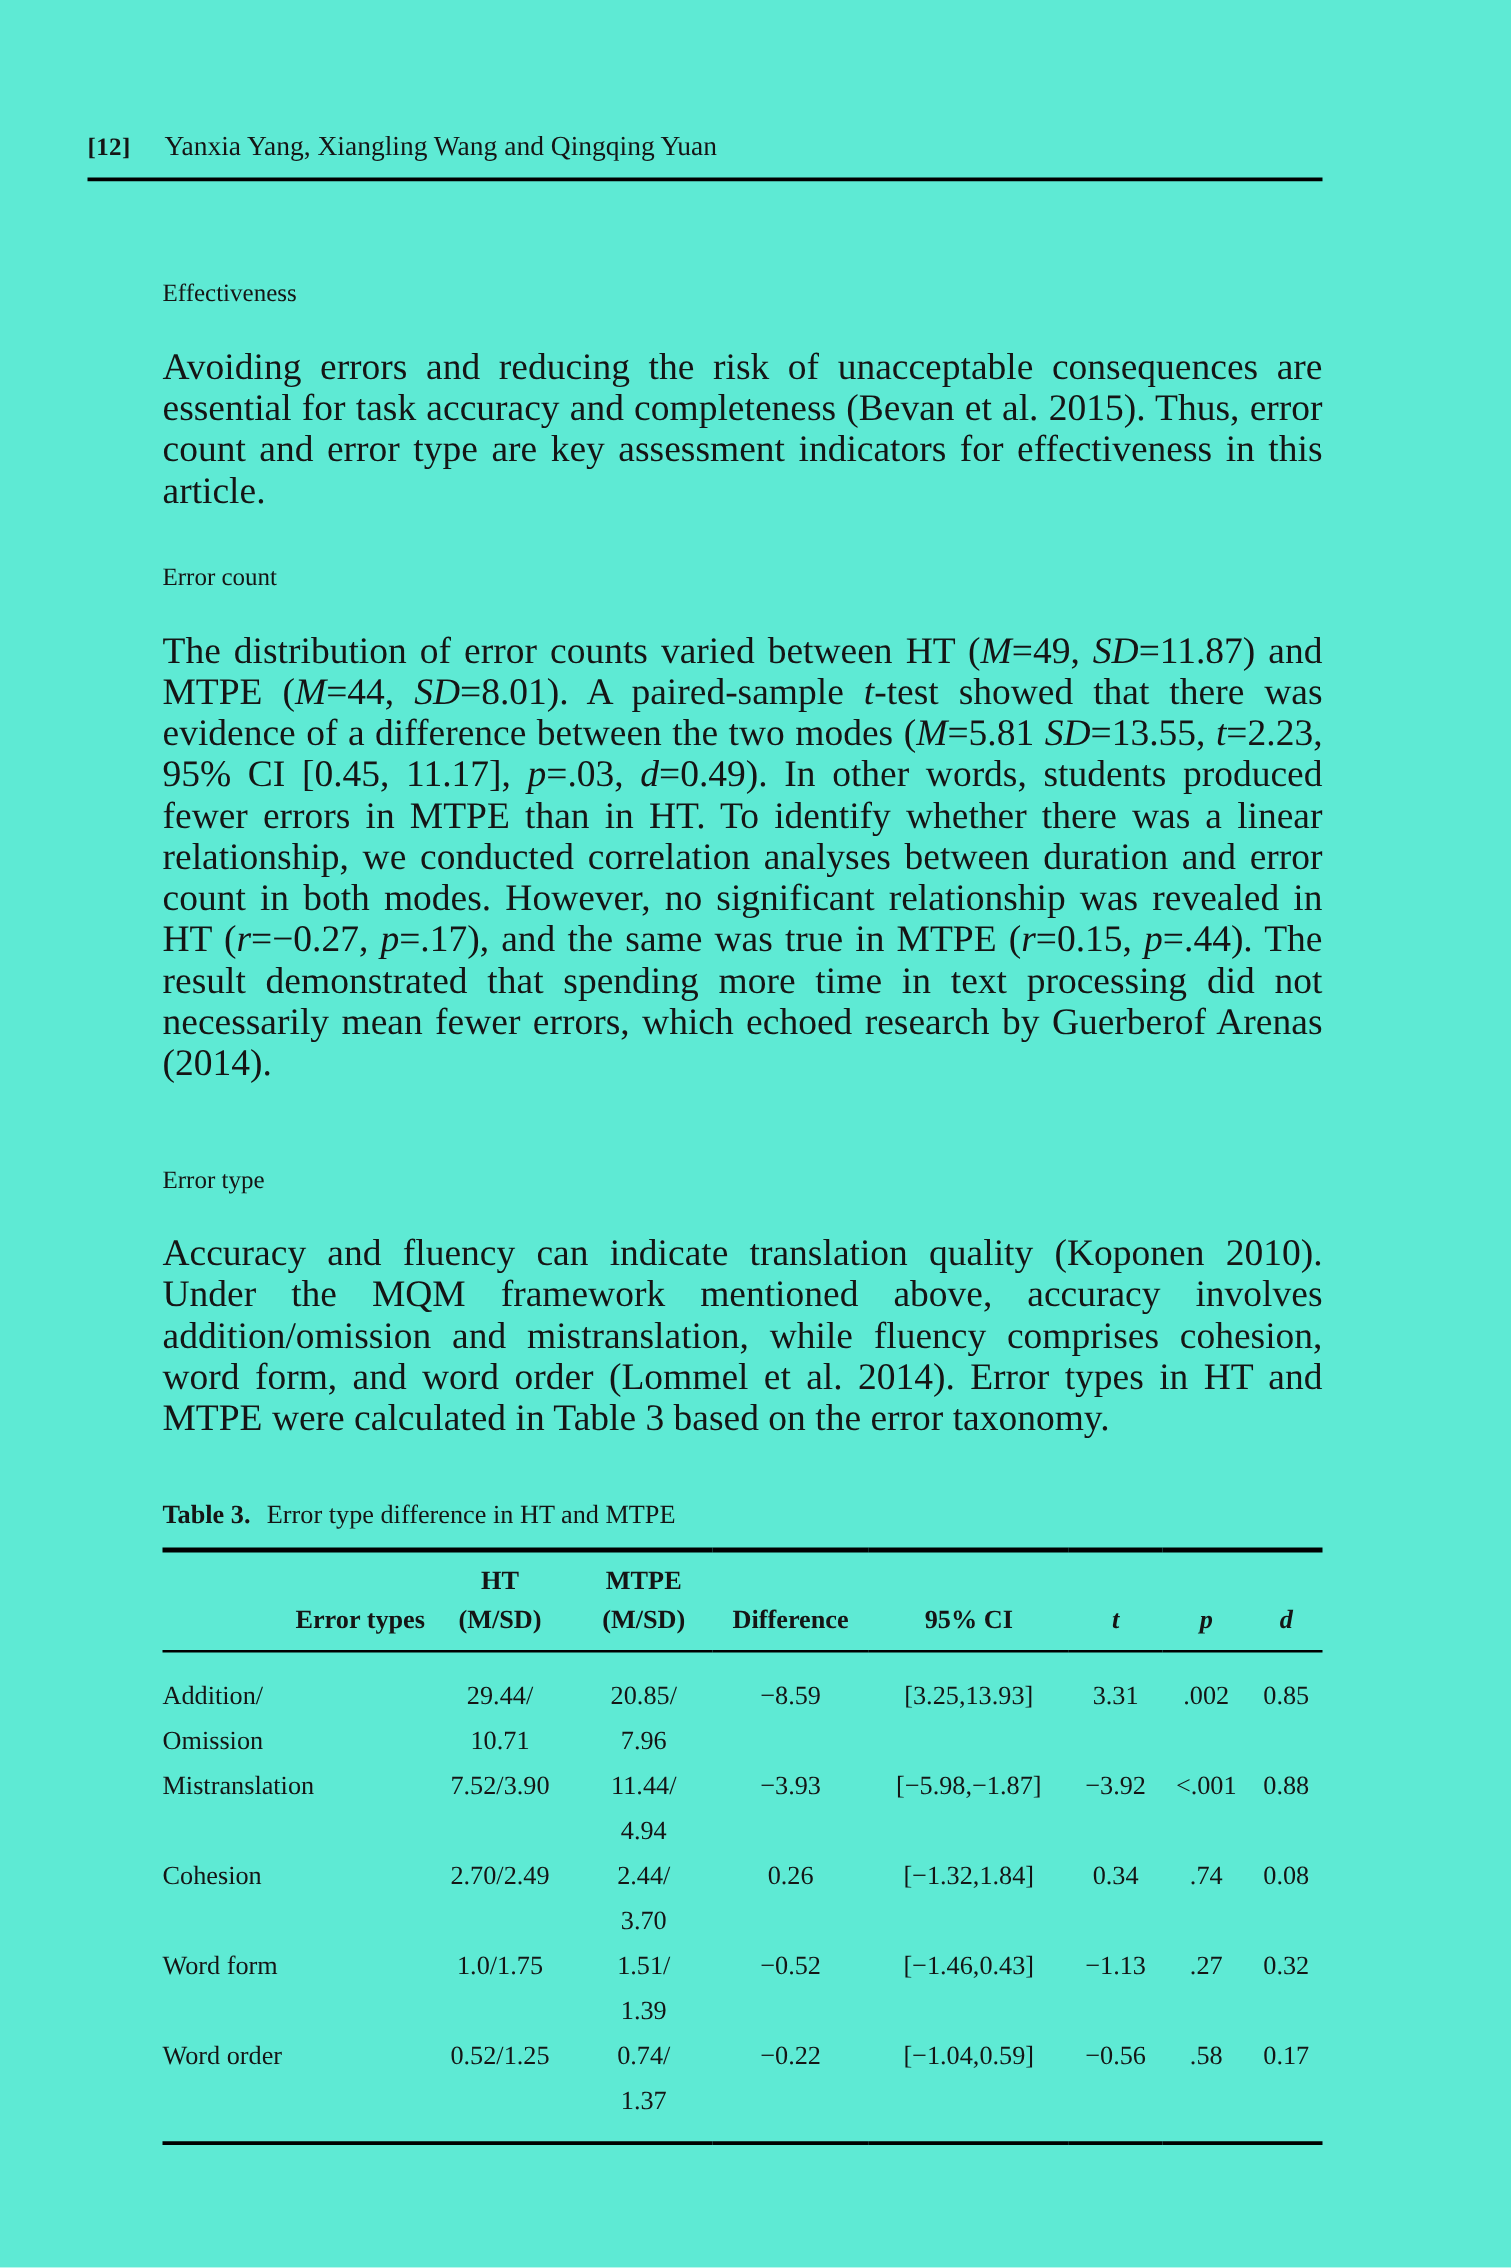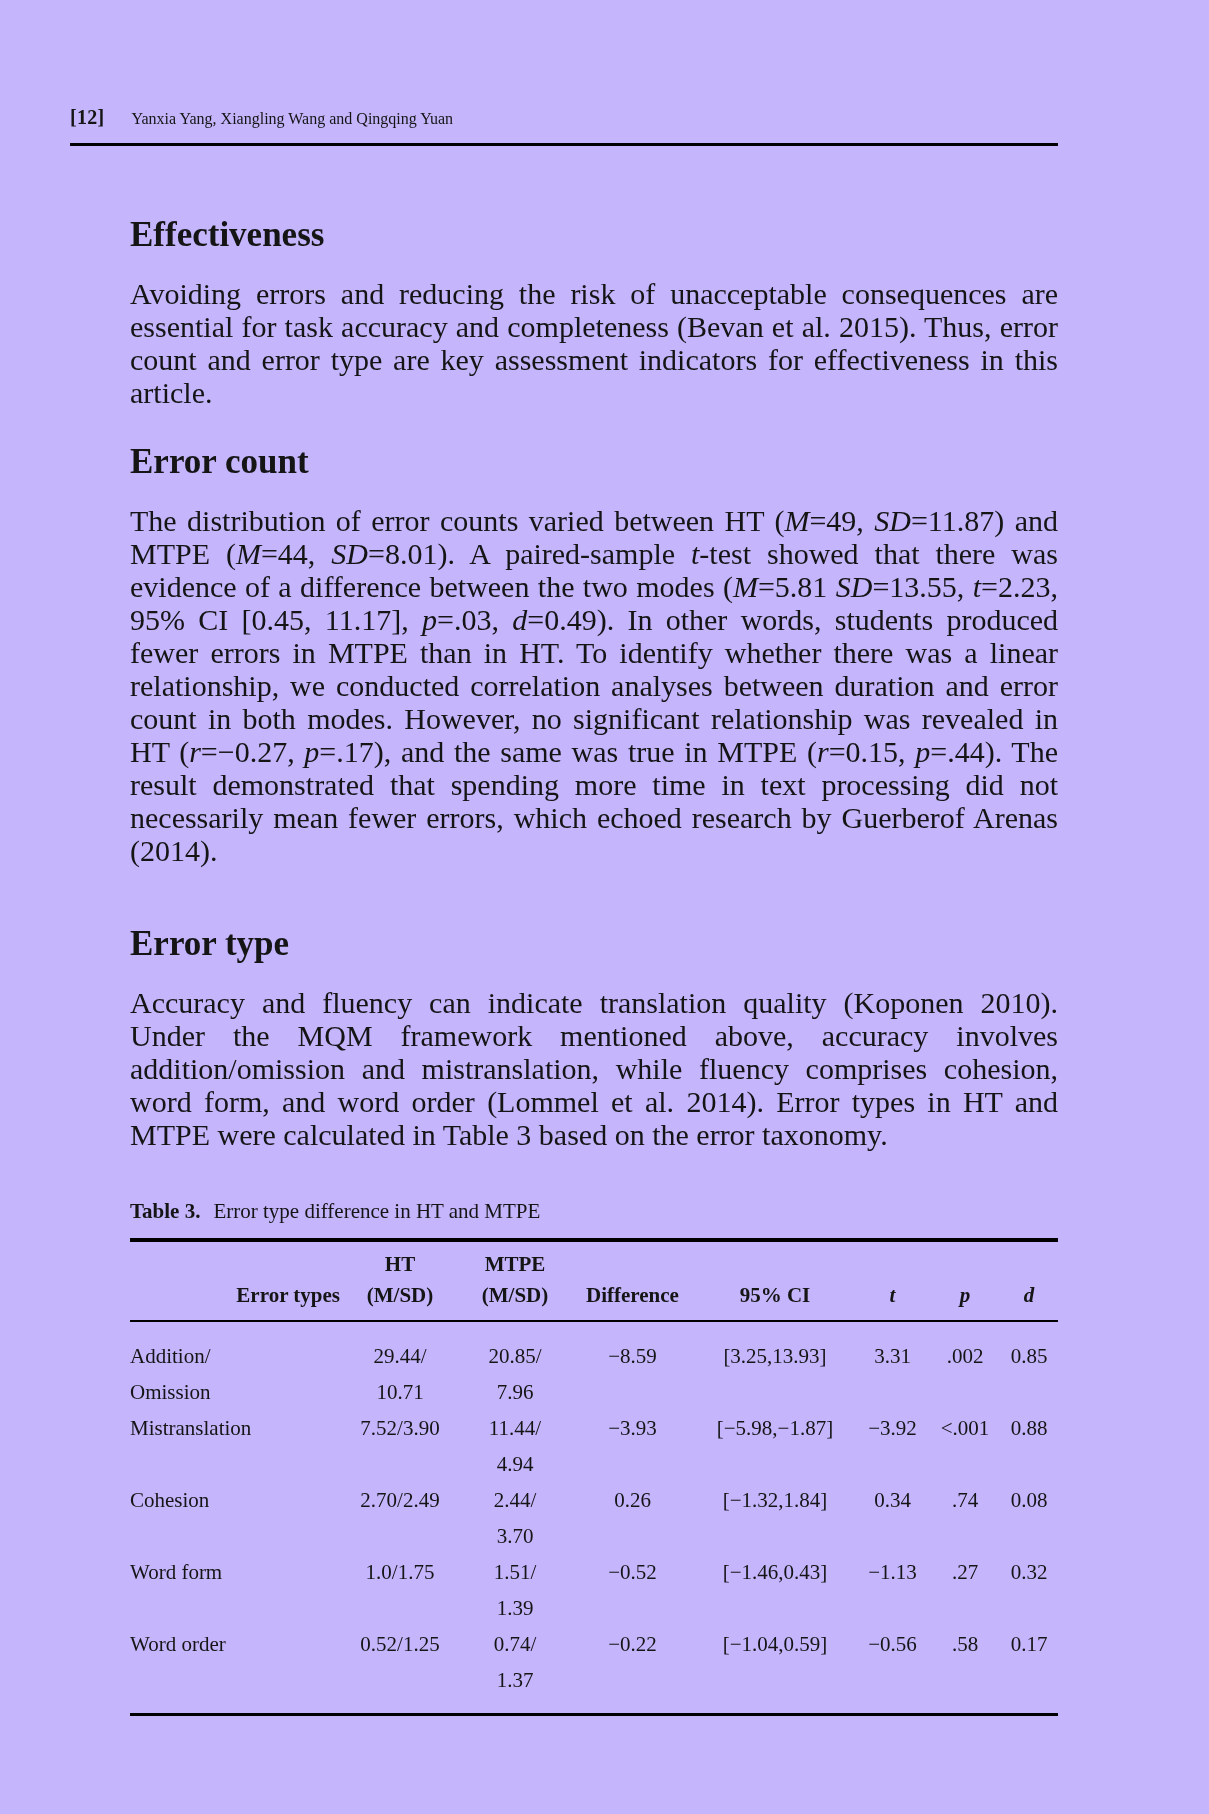--- a/index.html
+++ b/index.html
@@ -1,34 +1,34 @@
 <!DOCTYPE html>
 <html><head>
 <meta charset="utf-8">
 <style>
   html, body { margin:0; padding:0; background:#ffffff; }
   .page {
     position:relative;
     width:1209px; height:1814px;
-    background:#c4b5fd;
+    background:#5eead4;
     color:#151515;
     font-family:"Liberation Serif","DejaVu Serif",serif;
     overflow:hidden;
   }
   .running-head {
     position:absolute; left:70px; top:104px; width:988px;
     display:flex; align-items:baseline;
     padding-bottom:11px;
     border-bottom:3px solid #000;
     line-height:26px;
   }
   .pageno { font-weight:700; font-size:20px; margin-right:27px; letter-spacing:0.3px; }
-  .authors { font-size:16px; }
+  .authors { font-size:22px; }
   .content { position:absolute; left:130px; top:0; width:928px; }
-  .sec-heading { font-weight:700; font-size:35px; line-height:30px; margin:0; }
+  .sec-heading { font-weight:400; font-size:20px; line-height:30px; margin:0; }
   .h-eff { margin-top:220px; }
   .h-ec  { margin-top:38px; }
   .h-et  { margin-top:62px; }
   .body-para {
     margin:0; font-size:30px; line-height:33px;
     text-align:justify; text-justify:inter-word;
   }
   .body-para i { font-style:italic; }
   .p-after-heading { margin-top:27px; }
   .table-caption { margin:46px 0 0 0; font-size:21px; line-height:28px; }

